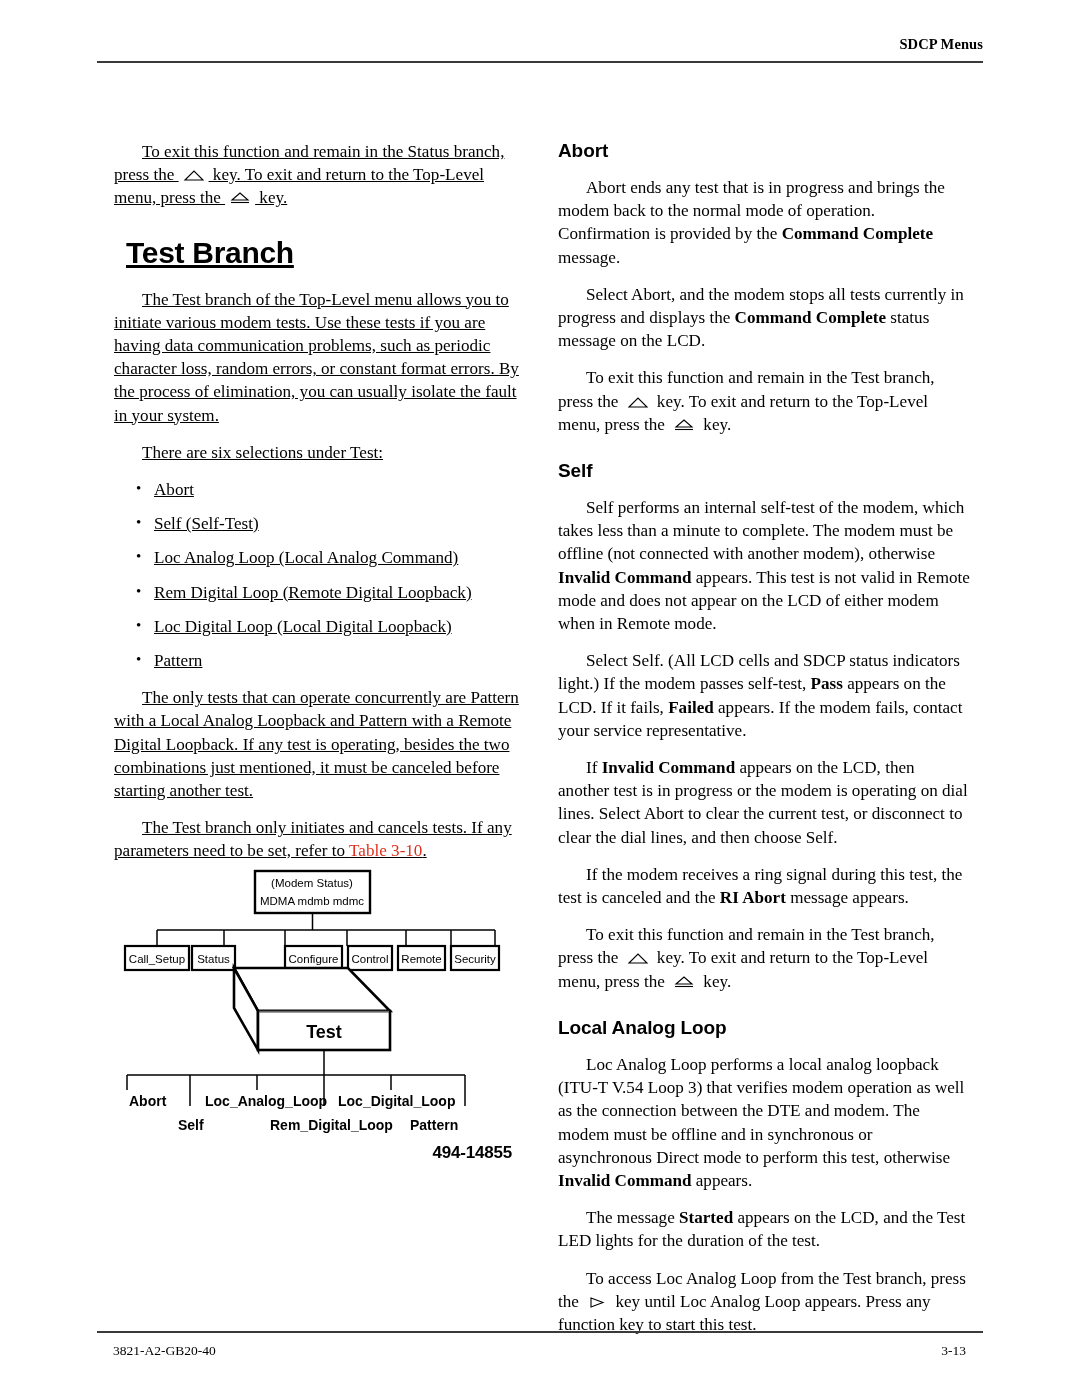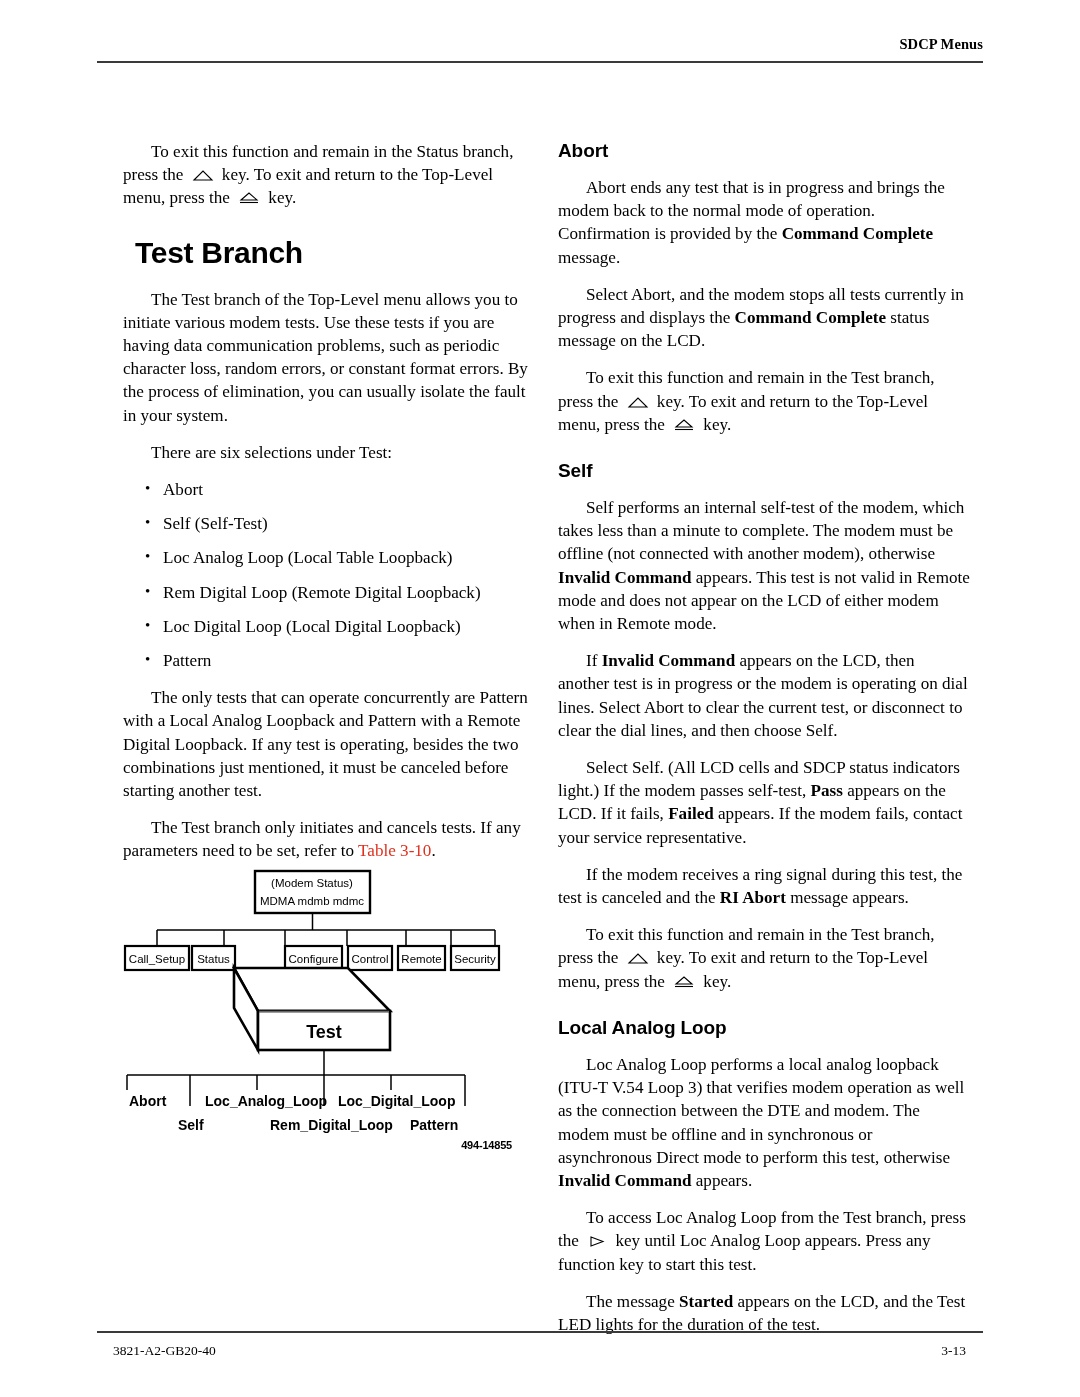--- a/index.html
+++ b/index.html
@@ -41,21 +41,21 @@
     height: 2px;
     background: #3a3a3a;
   }
 
   
   .column {
     position: absolute;
     top: 140px;
     width: 412px;
   }
-  #left-column  { left: 123px; }
+  #left-column  { left: 114px; text-decoration: underline; }
   #right-column { left: 558px; }
 
   
   p.body {
     margin: 0 0 14px 0;
     font-size: 17.1px;
     line-height: 23.2px;
     text-indent: 28px;
     text-align: left;
   }
@@ -115,23 +115,23 @@
     position: absolute;
     left: 110px;
     top: 868px;
     width: 410px;
     height: 295px;
   }
   #menu-tree svg { display: block; }
   .fig-id {
     position: absolute;
     right: 8px;
-    bottom: 12px;
+    bottom: 0px;
     font-family: "Liberation Sans", sans-serif;
-    font-size: 11px;
+    font-size: 17px;
     font-weight: bold;
     letter-spacing: -0.2px;
     margin-left: 28px;
   }
 
   
   #page-footer {
     position: absolute;
     left: 97px;
     top: 1331px;
@@ -176,21 +176,21 @@
 
   <h1 class="branch-title">Test Branch</h1>
 
   <p class="body">The Test branch of the Top-Level menu allows you to initiate various modem tests. Use these tests if you are having data communication problems, such as periodic character loss, random errors, or constant format errors. By the process of elimination, you can usually isolate the fault in your system.</p>
 
   <p class="body">There are six selections under Test:</p>
 
   <ul class="bullets">
     <li><span class="bul">•</span><span>Abort</span></li>
     <li><span class="bul">•</span><span>Self (Self-Test)</span></li>
-    <li><span class="bul">•</span><span>Loc Analog Loop (Local Table Loopback)</span></li>
+    <li><span class="bul">•</span><span>Loc Analog Loop (Local Analog Command)</span></li>
     <li><span class="bul">•</span><span>Rem Digital Loop (Remote Digital Loopback)</span></li>
     <li><span class="bul">•</span><span>Loc Digital Loop (Local Digital Loopback)</span></li>
     <li><span class="bul">•</span><span>Pattern</span></li>
   </ul>
 
   <p class="body">The only tests that can operate concurrently are Pattern with a Local Analog Loopback and Pattern with a Remote Digital Loopback. If any test is operating, besides the two combinations just mentioned, it must be canceled before starting another test.</p>
 
   <p class="body"><span>The Test branch only initiates and cancels tests. If any parameters need to be set, refer to </span><span class="xref">Table 3-10</span><span>.</span></p>
 
 </div>
@@ -288,42 +288,42 @@
           <path d="M2 11 L11 2 L20 11 Z" fill="none" stroke="#000" stroke-width="1.1"></path>
         </svg></span><span> key. To exit and return to the Top-Level menu, press the </span><span class="keyglyph"><svg width="22" height="15" viewBox="0 0 22 15">
           <path d="M3 10 L11 3 L19 10 Z" fill="none" stroke="#000" stroke-width="1.1"></path>
           <path d="M2 12.5 L20 12.5" stroke="#000" stroke-width="1.1"></path>
         </svg></span><span> key.</span></p>
 
   <h2 class="sec-title spaced">Self</h2>
 
   <p class="body"><span>Self performs an internal self-test of the modem, which takes less than a minute to complete. The modem must be offline (not connected with another modem), otherwise </span><b>Invalid Command</b><span> appears. This test is not valid in Remote mode and does not appear on the LCD of either modem when in Remote mode.</span></p>
 
+  <p class="body"><span>Select Self. (All LCD cells and SDCP status indicators light.) If the modem passes self-test, </span><b>Pass</b><span> appears on the LCD. If it fails, </span><b>Failed</b><span> appears. If the modem fails, contact your service representative.</span></p>
+
   <p class="body"><span>If </span><b>Invalid Command</b><span> appears on the LCD, then another test is in progress or the modem is operating on dial lines. Select Abort to clear the current test, or disconnect to clear the dial lines, and then choose Self.</span></p>
-
-  <p class="body"><span>Select Self. (All LCD cells and SDCP status indicators light.) If the modem passes self-test, </span><b>Pass</b><span> appears on the LCD. If it fails, </span><b>Failed</b><span> appears. If the modem fails, contact your service representative.</span></p>
 
   <p class="body"><span>If the modem receives a ring signal during this test, the test is canceled and the </span><b>RI Abort</b><span> message appears.</span></p>
 
   <p class="body"><span>To exit this function and remain in the Test branch, press the </span><span class="keyglyph"><svg width="22" height="13" viewBox="0 0 22 13">
           <path d="M2 11 L11 2 L20 11 Z" fill="none" stroke="#000" stroke-width="1.1"></path>
         </svg></span><span> key. To exit and return to the Top-Level menu, press the </span><span class="keyglyph"><svg width="22" height="15" viewBox="0 0 22 15">
           <path d="M3 10 L11 3 L19 10 Z" fill="none" stroke="#000" stroke-width="1.1"></path>
           <path d="M2 12.5 L20 12.5" stroke="#000" stroke-width="1.1"></path>
         </svg></span><span> key.</span></p>
 
   <h2 class="sec-title spaced">Local Analog Loop</h2>
 
   <p class="body"><span>Loc Analog Loop performs a local analog loopback (ITU-T V.54 Loop 3) that verifies modem operation as well as the connection between the DTE and modem. The modem must be offline and in synchronous or asynchronous Direct mode to perform this test, otherwise </span><b>Invalid Command</b><span> appears.</span></p>
 
+  <p class="body"><span>The message </span><b>Started</b><span> appears on the LCD, and the Test LED lights for the duration of the test.</span></p>
+
   <p class="body"><span>To access Loc Analog Loop from the Test branch, press the </span><span class="keyglyph"><svg width="20" height="13" viewBox="0 0 20 13">
           <path d="M4 2 L16 6.5 L4 11 Z" fill="none" stroke="#000" stroke-width="1.1"></path>
         </svg></span><span> key until Loc Analog Loop appears. Press any function key to start this test.</span></p>
-
-  <p class="body"><span>The message </span><b>Started</b><span> appears on the LCD, and the Test LED lights for the duration of the test.</span></p>
 
 </div>
 
 <div id="page-footer">
   <div class="ftr-rule"></div>
   <div class="ftr-left">3821-A2-GB20-40</div>
   <div class="ftr-right">3-13</div>
 </div>
 
 </body></html>

